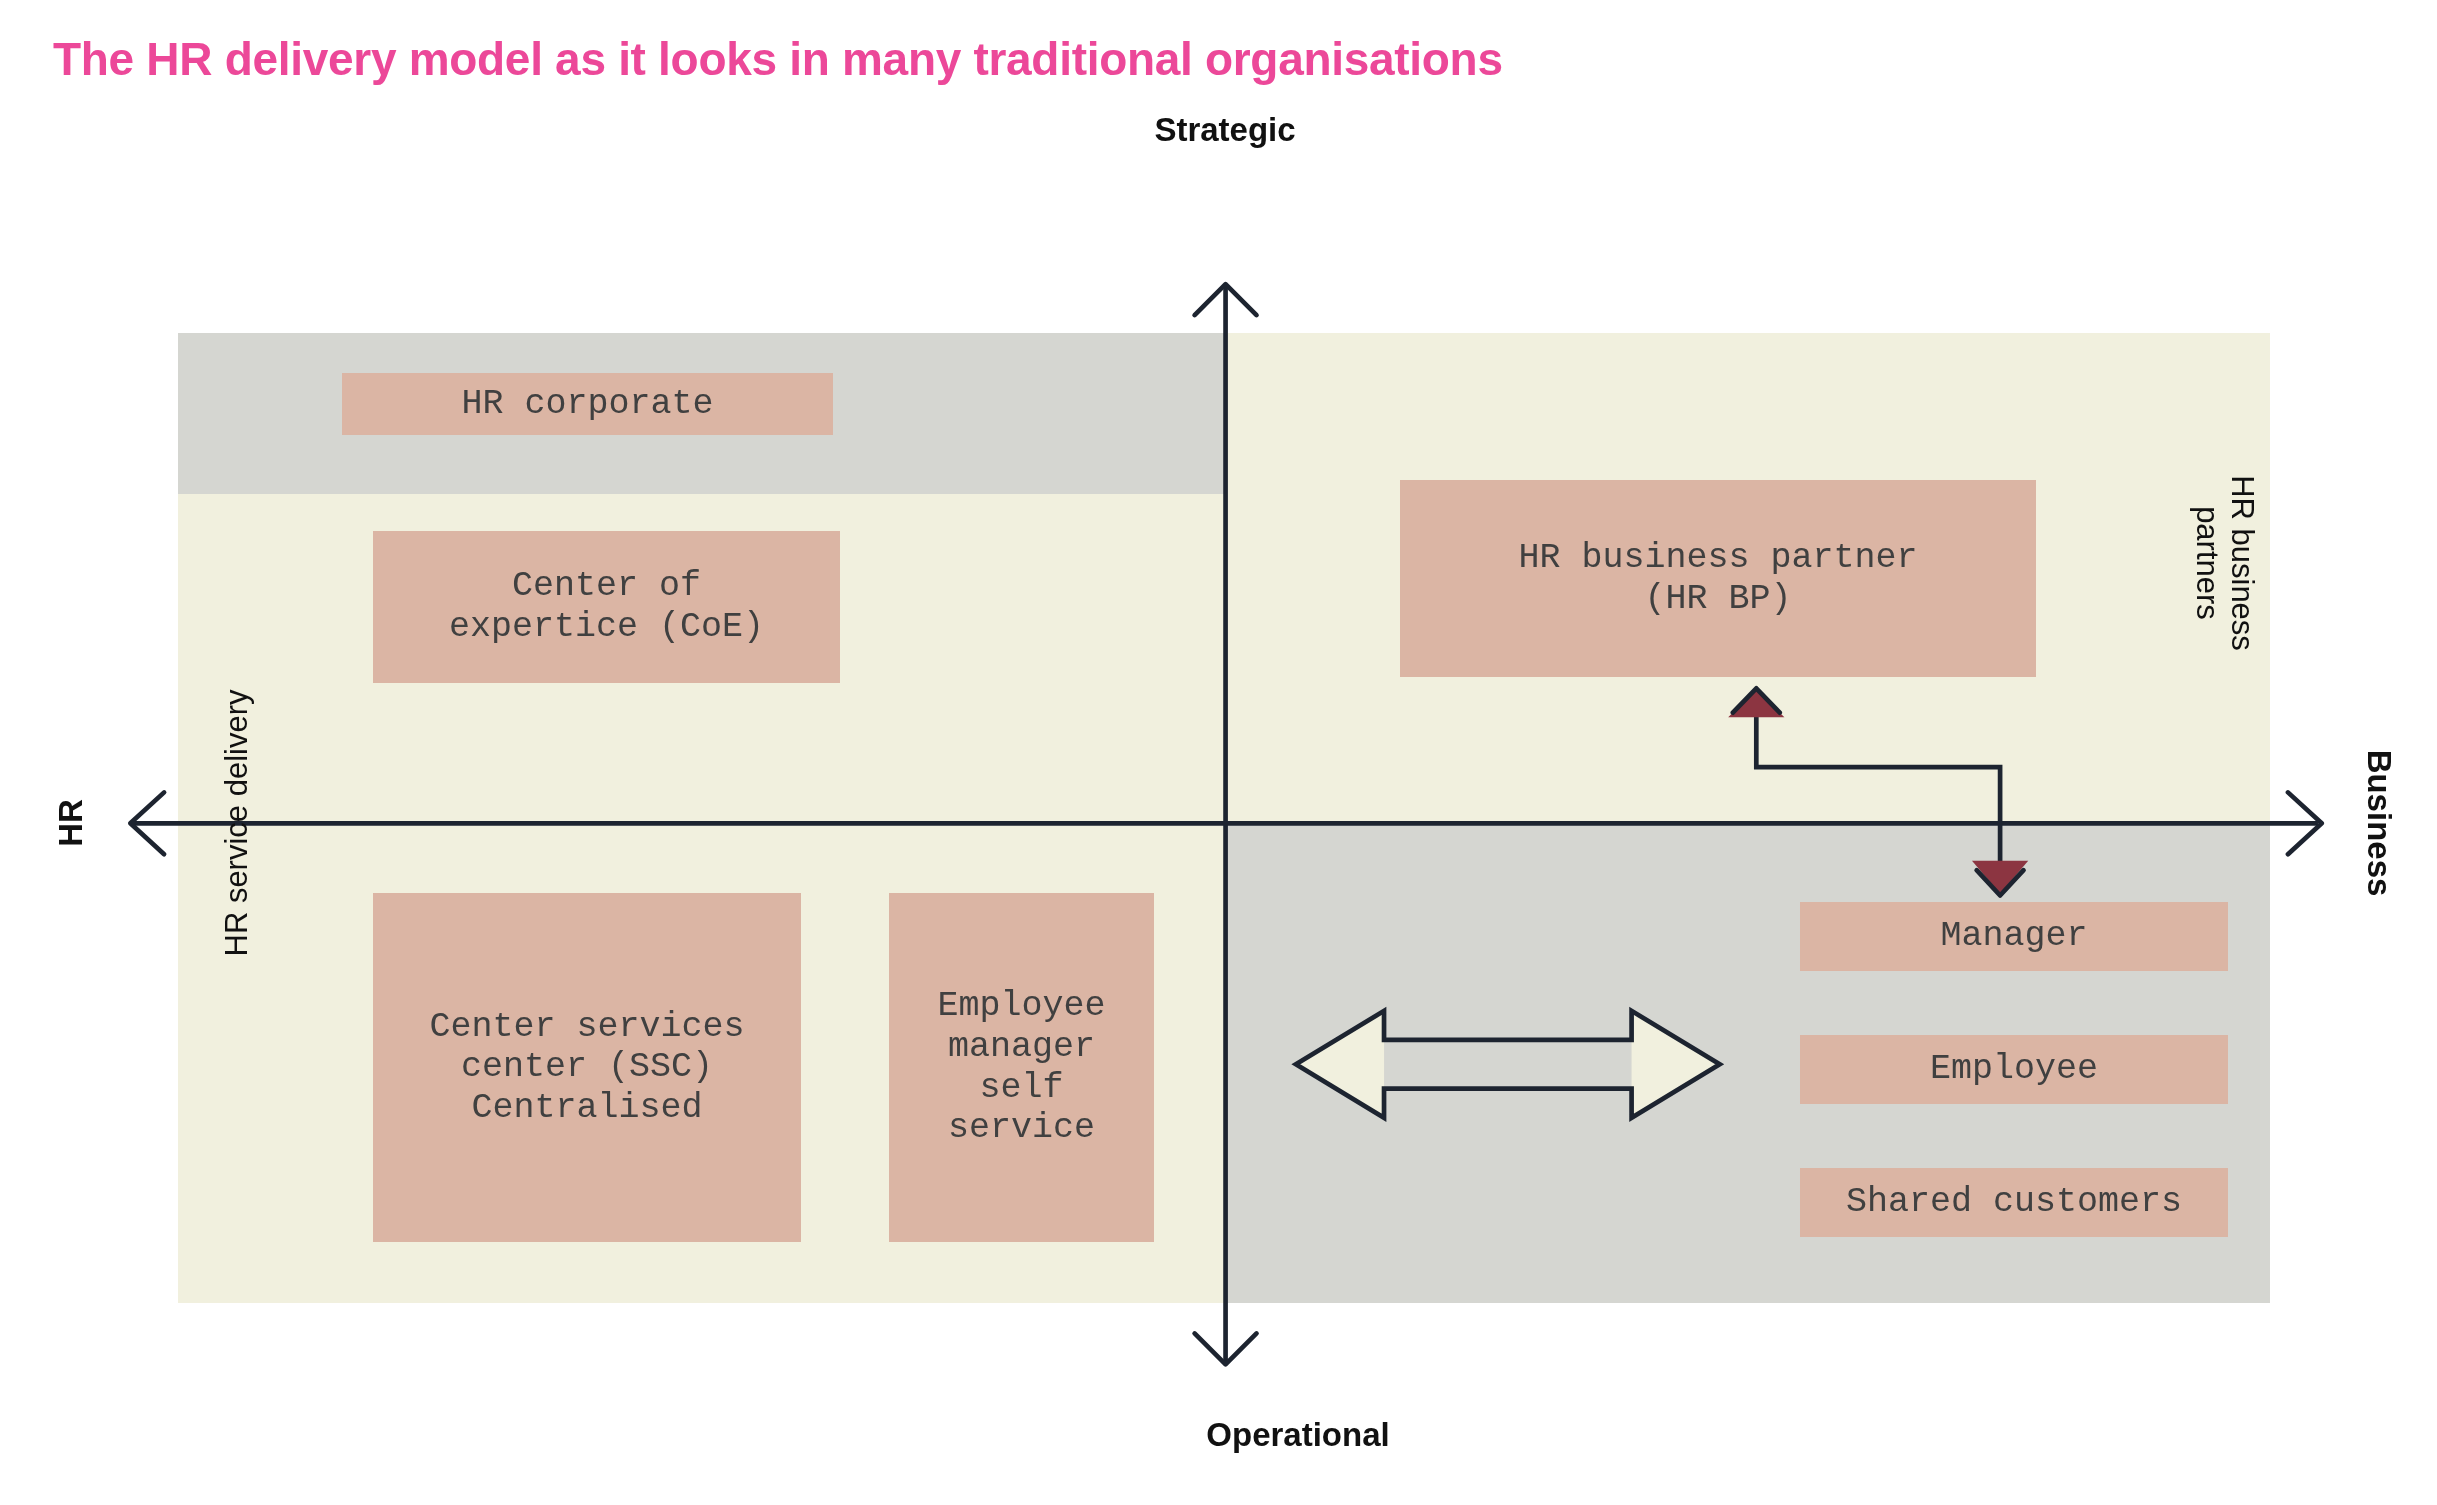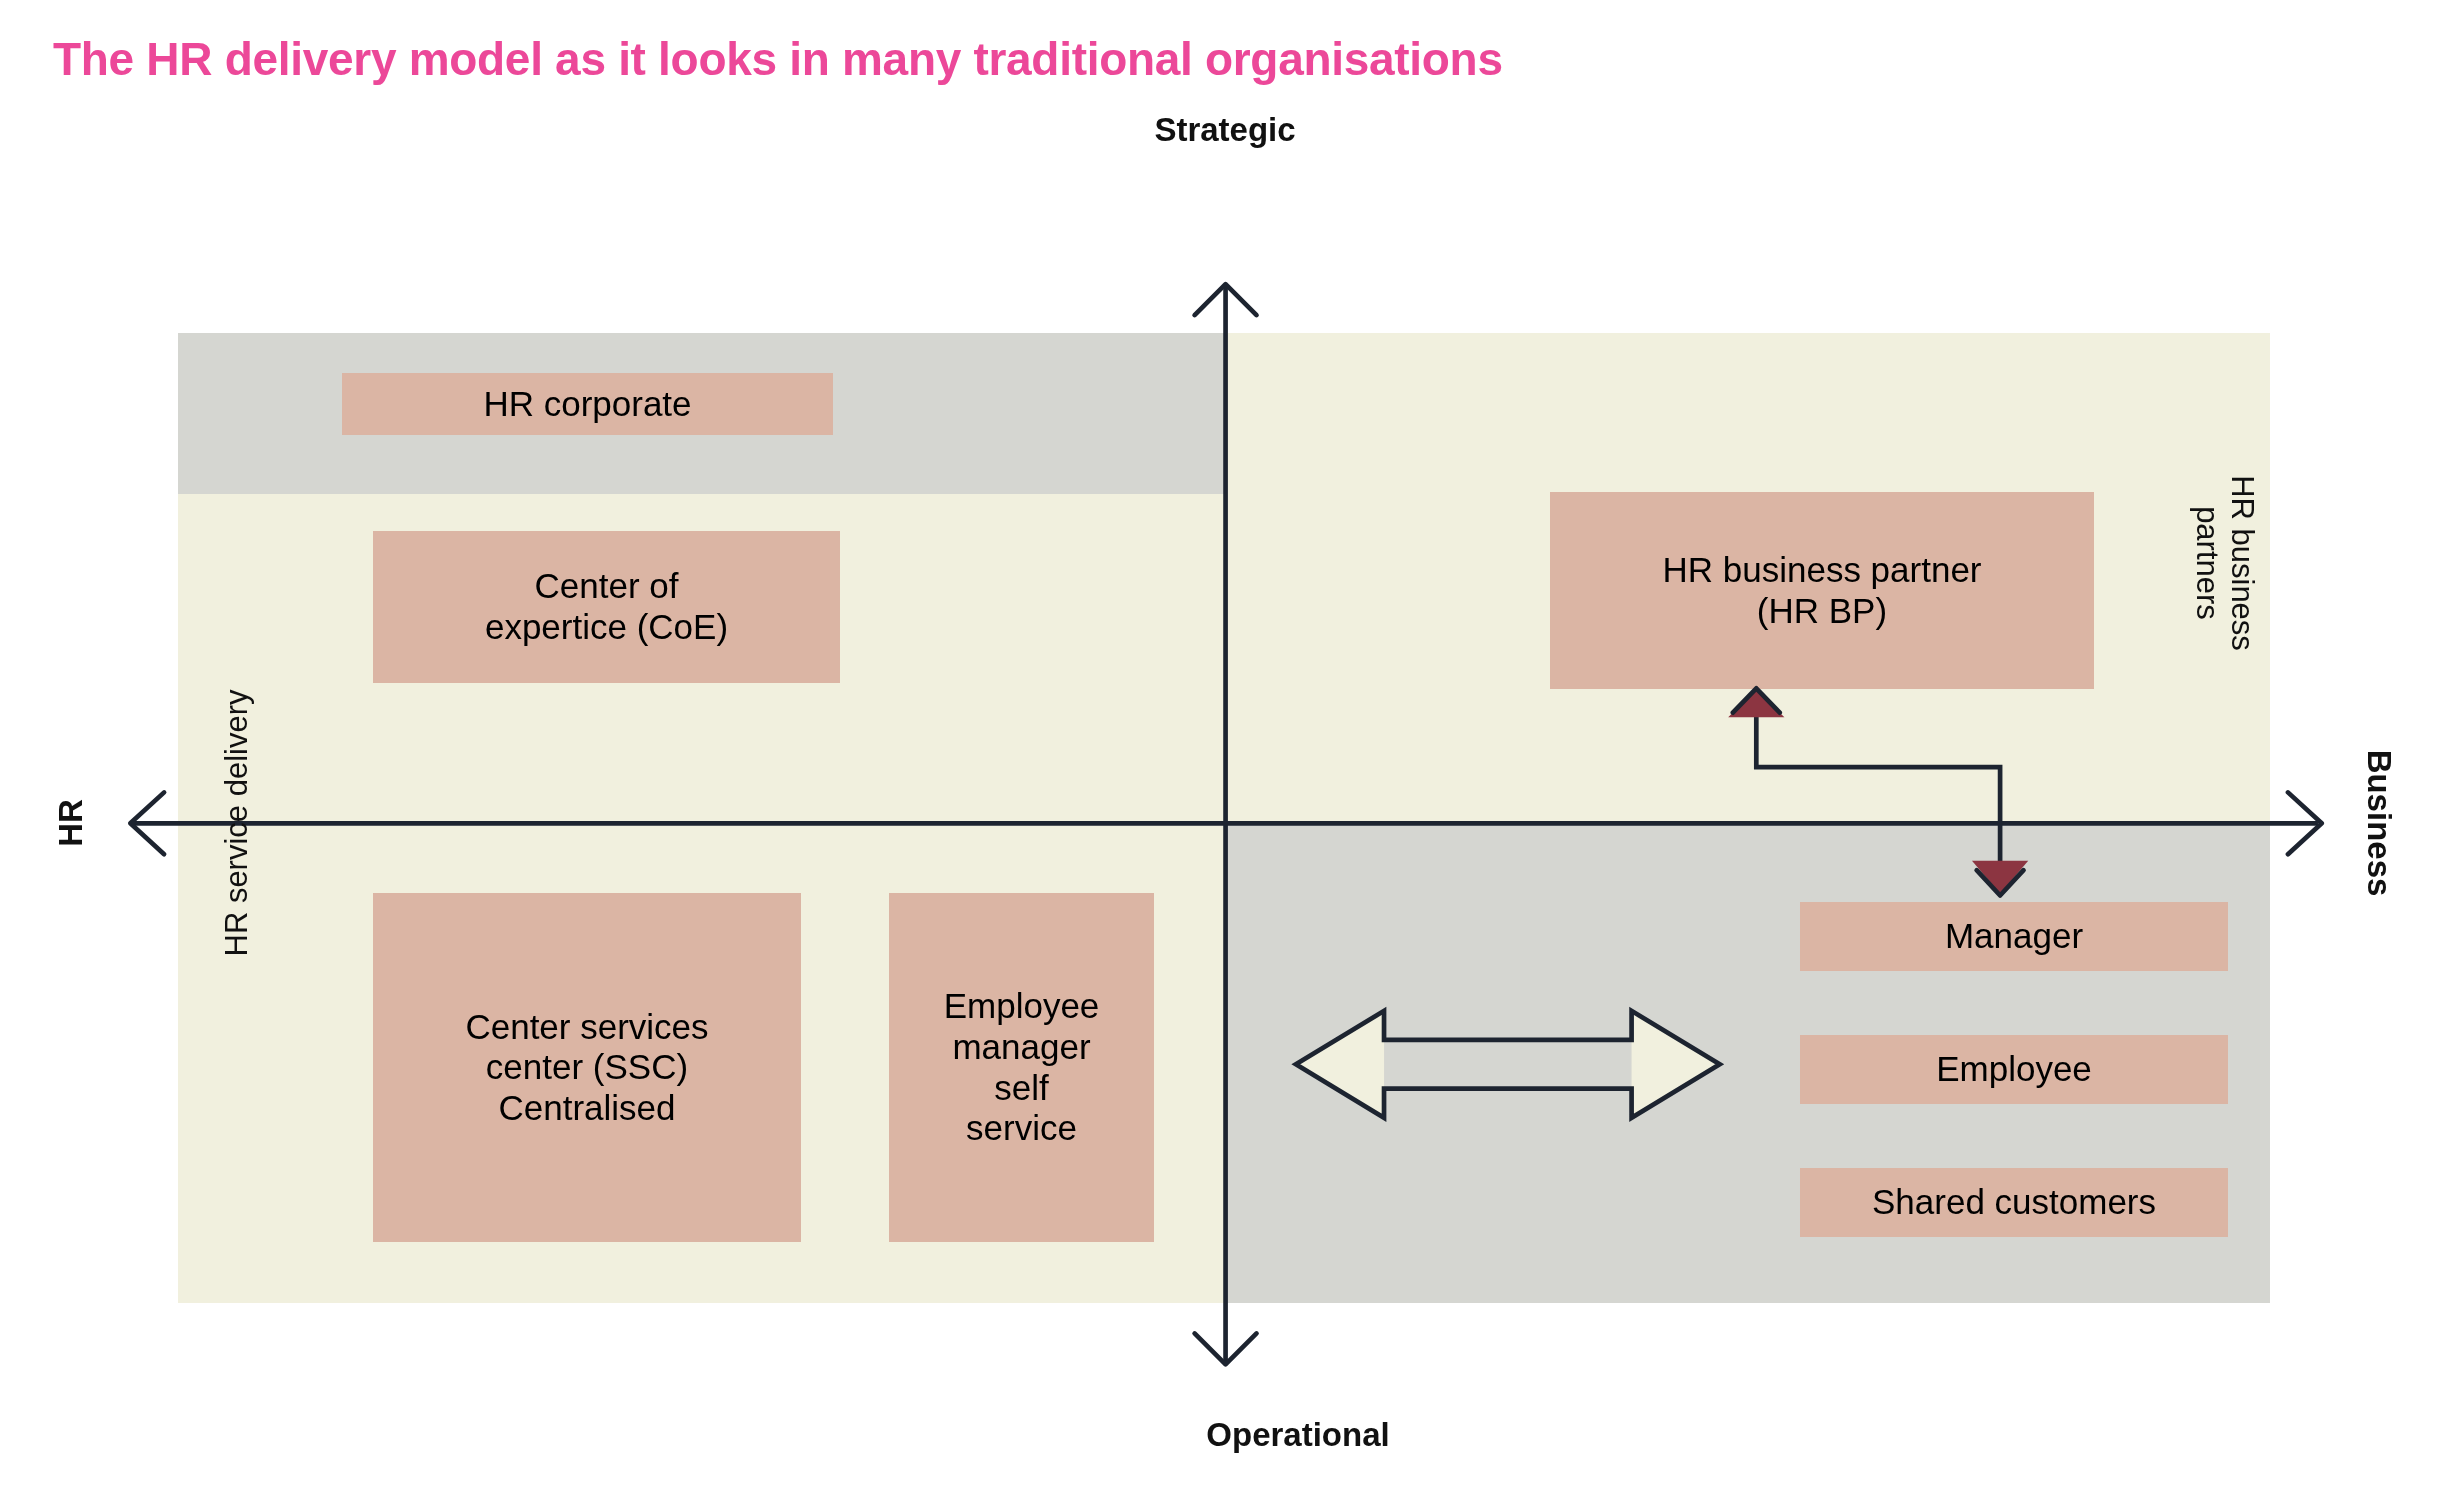--- a/index.html
+++ b/index.html
@@ -121,31 +121,32 @@
   
   .node-box {
     position: absolute;
     background: #dbb5a4;
     display: flex;
     align-items: center;
     justify-content: center;
     text-align: center;
     font-size: 35px;
     line-height: 1.16;
-    color: #000000;
+    color: #404040;
     white-space: pre-line;
     box-sizing: border-box;
     padding: 3.8px 7.5px;
+    font-family: Liberation Mono, monospace;
   }
 
   #box-hr-corporate        { left: 342px;  top: 373px;  width: 491px;  height: 62px;  }
   #box-coe                 { left: 373px;  top: 531px;  width: 467px;  height: 152px; }
   #box-ssc                 { left: 373px;  top: 893px;  width: 428px;  height: 349px; }
   #box-self-service        { left: 889px;  top: 893px;  width: 265px;  height: 349px; }
-  #box-hr-bp               { left: 1550px; top: 480px;  width: 544px;  height: 197px; margin-top: 12px; }
+  #box-hr-bp               { left: 1400px; top: 480px;  width: 636px;  height: 197px; }
   #box-manager             { left: 1800px; top: 902px;  width: 428px;  height: 69px;  }
   #box-employee            { left: 1800px; top: 1035px; width: 428px;  height: 69px;  }
   #box-other-customers     { left: 1800px; top: 1168px; width: 428px;  height: 69px;  }
 </style>
 </head>
 <body>
 
 <div id="chart-title">The HR delivery model as it looks in many traditional organisations</div>
 
 <div id="plot-area">

